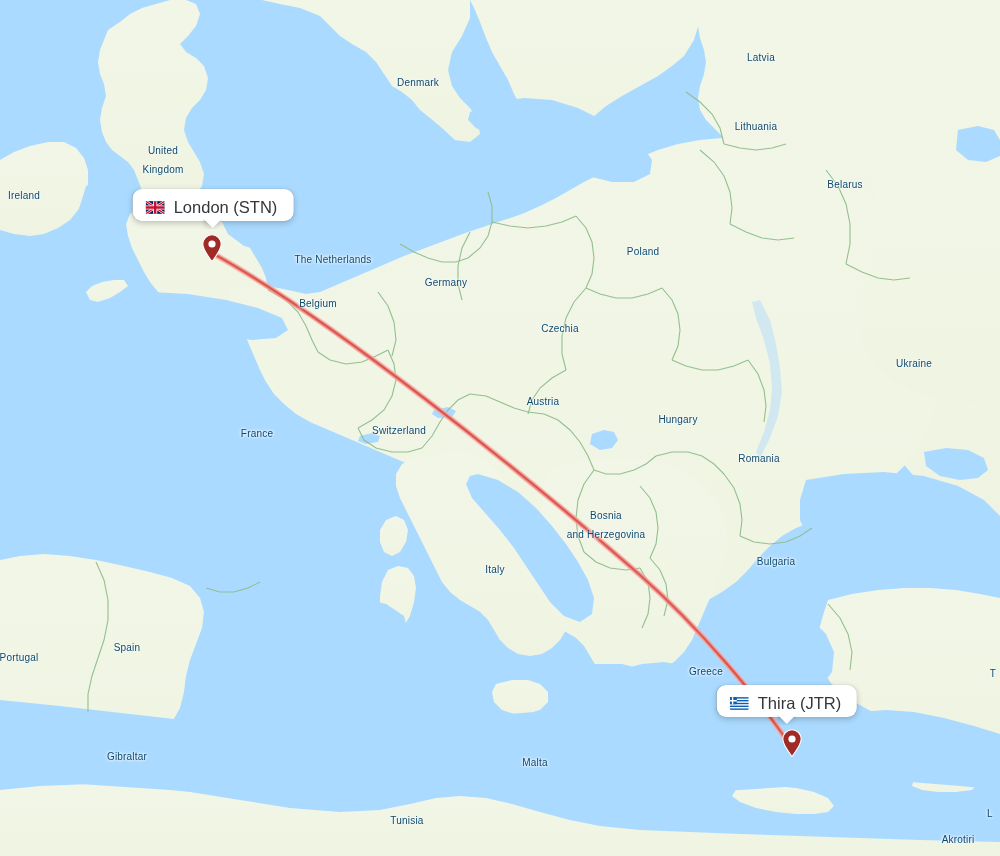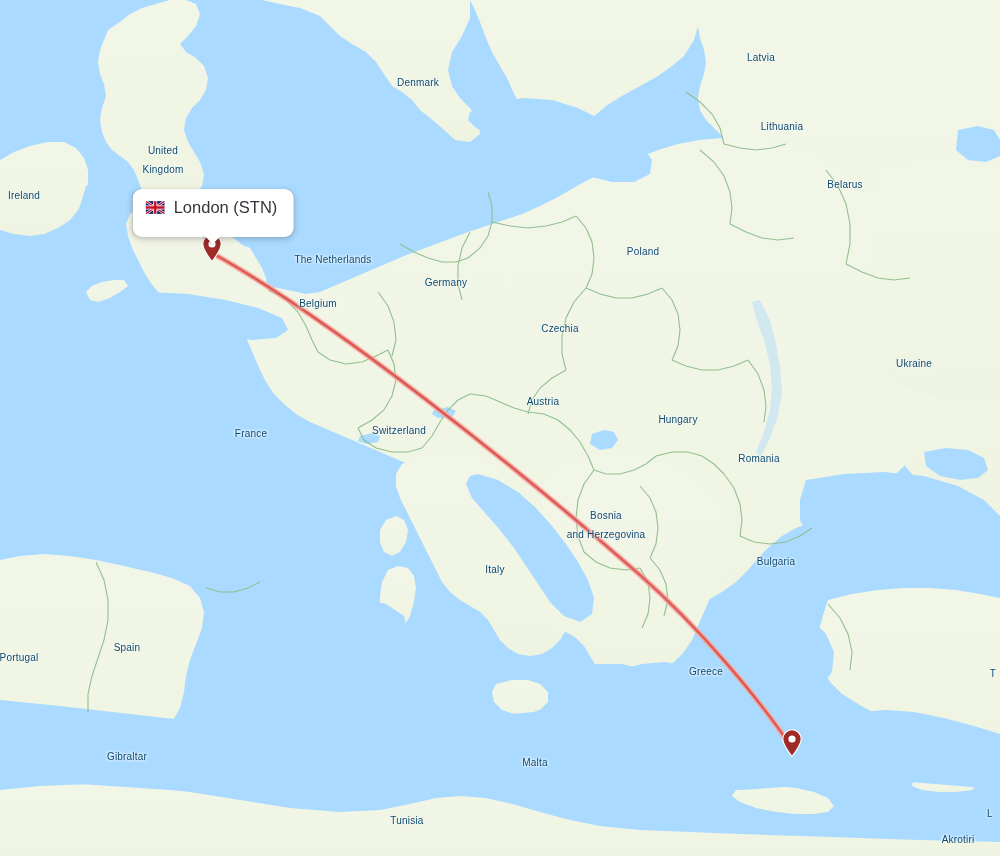--- a/index.html
+++ b/index.html
@@ -38,21 +38,21 @@
       0 0 3px rgba(255,255,255,0.85),
       0 0 5px rgba(255,255,255,0.7);
     transform: translate(-50%, -50%);
   }
   
   .airport-callout {
     position: absolute;
     background: #ffffff;
     border-radius: 9px;
     box-shadow: 0 2px 6px rgba(0,0,0,0.22), 0 0 1px rgba(0,0,0,0.18);
-    padding: 9px 16px 21px 13px;
+    padding: 9px 16px 5px 13px;
     display: flex;
     align-items: center;
     gap: 9px;
     transform: translate(-50%, 0);
     cursor: pointer;
   }
   .airport-callout .callout-text {
     color: #33373b;
     font-size: 16.5px;
     white-space: nowrap;
@@ -320,31 +320,31 @@
       <path d="M212,253 C330,318 520,470 640,575 C700,628 760,700 792,748" fill="none" stroke="#d6514a" stroke-width="1.6" stroke-linecap="round"></path>
     </g>
   </svg>
 
   <div id="country-labels">
       <div class="country-label" style="left: 24px; top: 195px;">Ireland</div>
       <div class="country-label" style="left: 163px; top: 160px;">United
 Kingdom</div>
       <div class="country-label" style="left: 418px; top: 82px;">Denmark</div>
       <div class="country-label" style="left: 761px; top: 57px;">Latvia</div>
-      <div class="country-label" style="left: 756px; top: 126px; margin-left: 26px;">Lithuania</div>
+      <div class="country-label" style="left: 756px; top: 126px;">Lithuania</div>
       <div class="country-label" style="left: 845px; top: 184px;">Belarus</div>
       <div class="country-label" style="left: 333px; top: 245px; margin-top: 14px;">The Netherlands</div>
       <div class="country-label" style="left: 643px; top: 251px;">Poland</div>
       <div class="country-label" style="left: 446px; top: 282px;">Germany</div>
       <div class="country-label" style="left: 318px; top: 303px;">Belgium</div>
       <div class="country-label" style="left: 560px; top: 328px;">Czechia</div>
       <div class="country-label" style="left: 914px; top: 363px;">Ukraine</div>
       <div class="country-label" style="left: 543px; top: 401px;">Austria</div>
       <div class="country-label" style="left: 642px; top: 419px; margin-left: 36px;">Hungary</div>
-      <div class="country-label" style="left: 251px; top: 433px;">France</div>
+      <div class="country-label" style="left: 257px; top: 433px;">France</div>
       <div class="country-label" style="left: 399px; top: 430px;">Switzerland</div>
       <div class="country-label" style="left: 759px; top: 458px;">Romania</div>
       <div class="country-label" style="left: 606px; top: 525px;">Bosnia
 and Herzegovina</div>
       <div class="country-label" style="left: 495px; top: 569px;">Italy</div>
       <div class="country-label" style="left: 776px; top: 561px;">Bulgaria</div>
       <div class="country-label" style="left: 127px; top: 647px;">Spain</div>
       <div class="country-label" style="left: 19px; top: 657px;">Portugal</div>
       <div class="country-label" style="left: 706px; top: 671px;">Greece</div>
       <div class="country-label" style="left: 993px; top: 673px;">T</div>
@@ -376,14 +376,30 @@
       <rect width="60" height="40" fill="#012169"></rect>
       <path d="M0,0 L60,40 M60,0 L0,40" stroke="#ffffff" stroke-width="8"></path>
       <path d="M0,0 L60,40 M60,0 L0,40" stroke="#C8102E" stroke-width="4"></path>
       <path d="M30,0 V40 M0,20 H60" stroke="#ffffff" stroke-width="13"></path>
       <path d="M30,0 V40 M0,20 H60" stroke="#C8102E" stroke-width="8"></path>
     </svg>
     <span class="callout-text">London (STN)</span>
     <span class="callout-tail"></span>
   </div>
 
+  <div class="airport-callout" style="left:787px; top:685px;">
+    <svg class="flag" viewBox="0 0 60 40">
+      <rect width="60" height="40" fill="#ffffff"></rect>
+      <g fill="#0D5EAF">
+        <rect y="0" width="60" height="4.44"></rect>
+        <rect y="8.89" width="60" height="4.44"></rect>
+        <rect y="17.78" width="60" height="4.44"></rect>
+        <rect y="26.67" width="60" height="4.44"></rect>
+        <rect y="35.56" width="60" height="4.44"></rect>
+      </g>
+      <rect width="22.2" height="22.2" fill="#0D5EAF"></rect>
+      <path d="M8.9,0 V22.2 M0,11.1 H22.2" stroke="#ffffff" stroke-width="4.44"></path>
+    </svg>
+    <span class="callout-text">Thira (JTR)</span>
+    <span class="callout-tail"></span>
+  </div>
 
 </div>
 
 </body></html>

